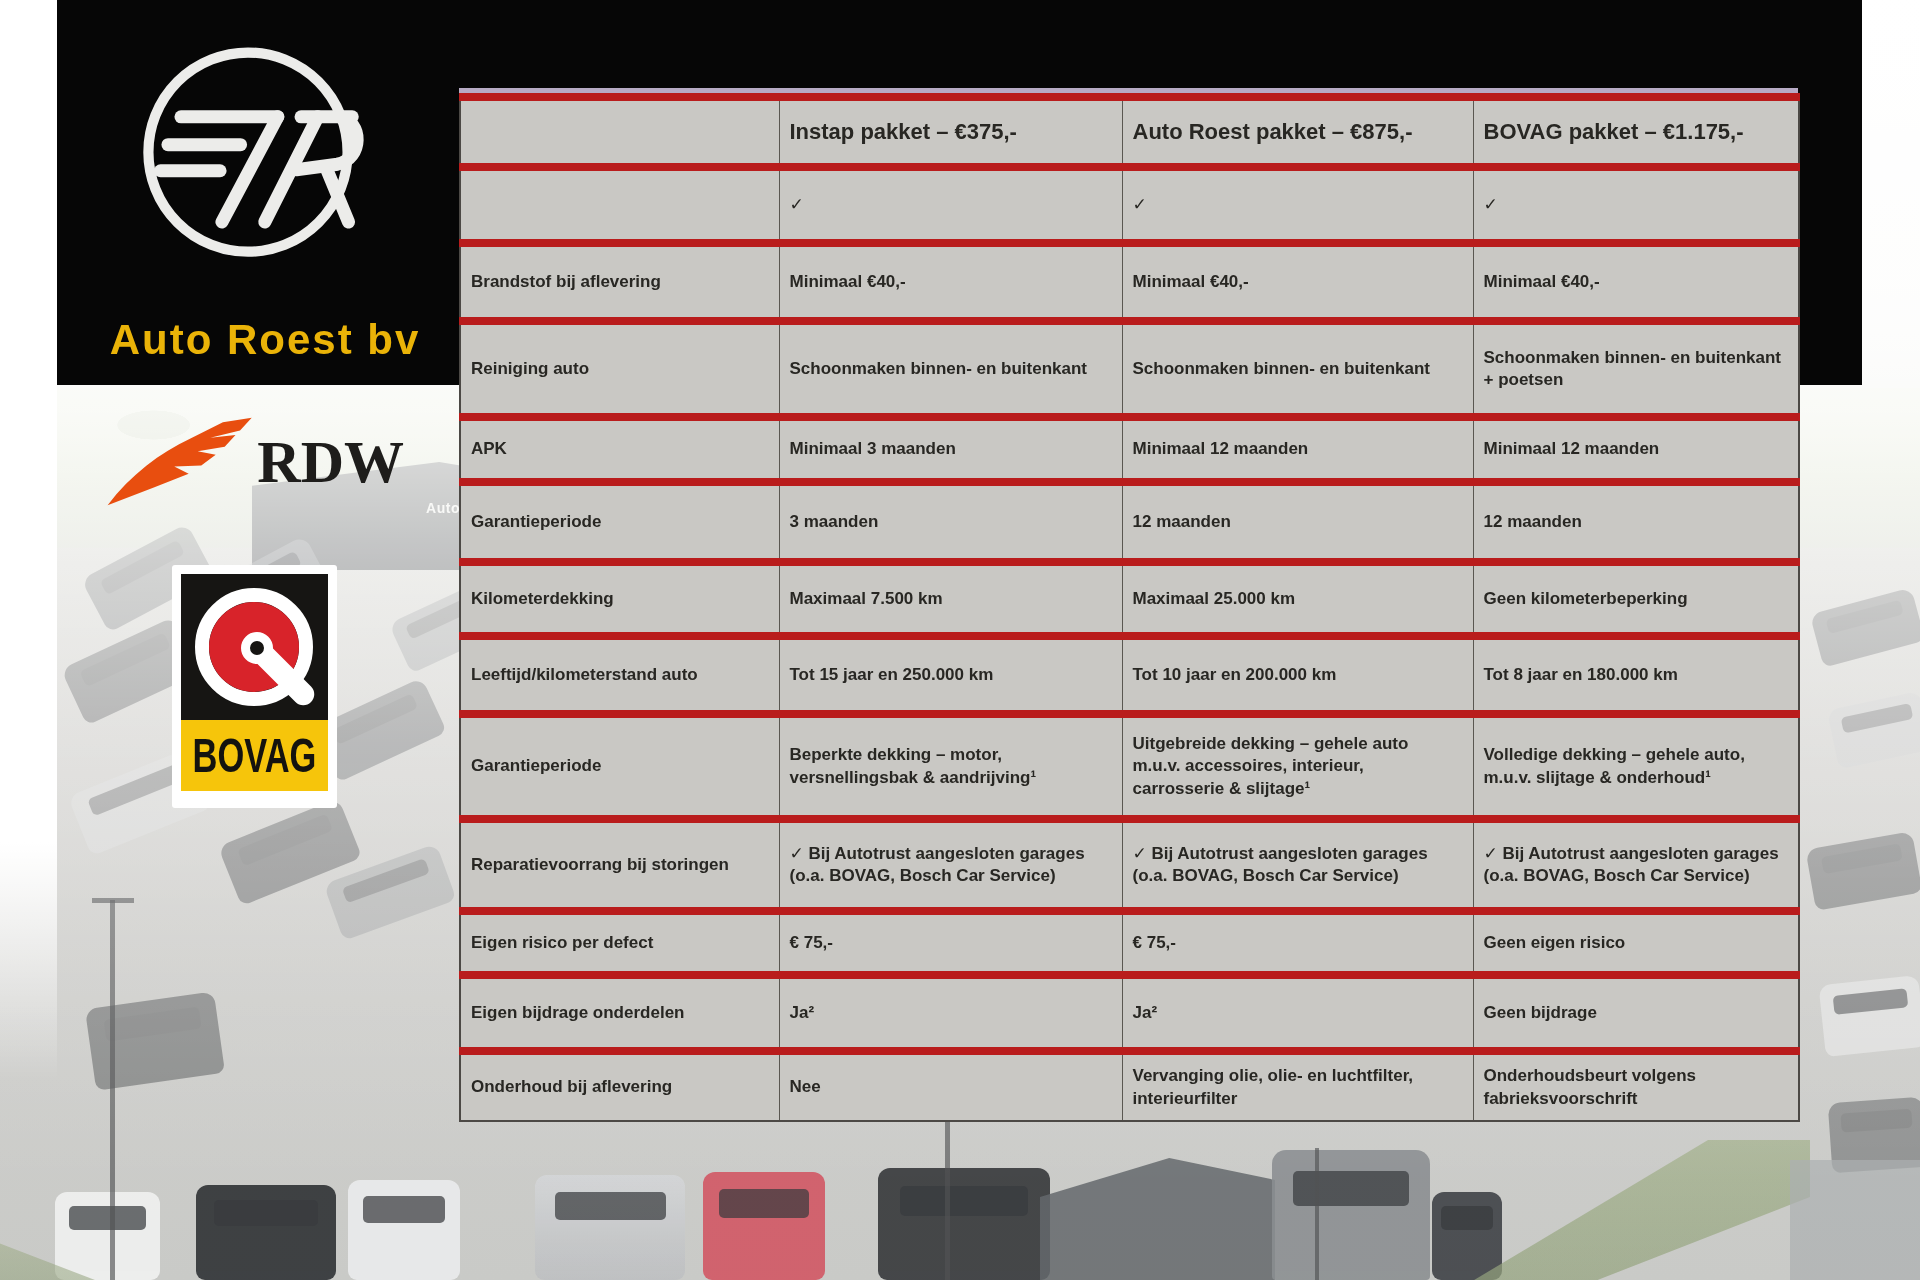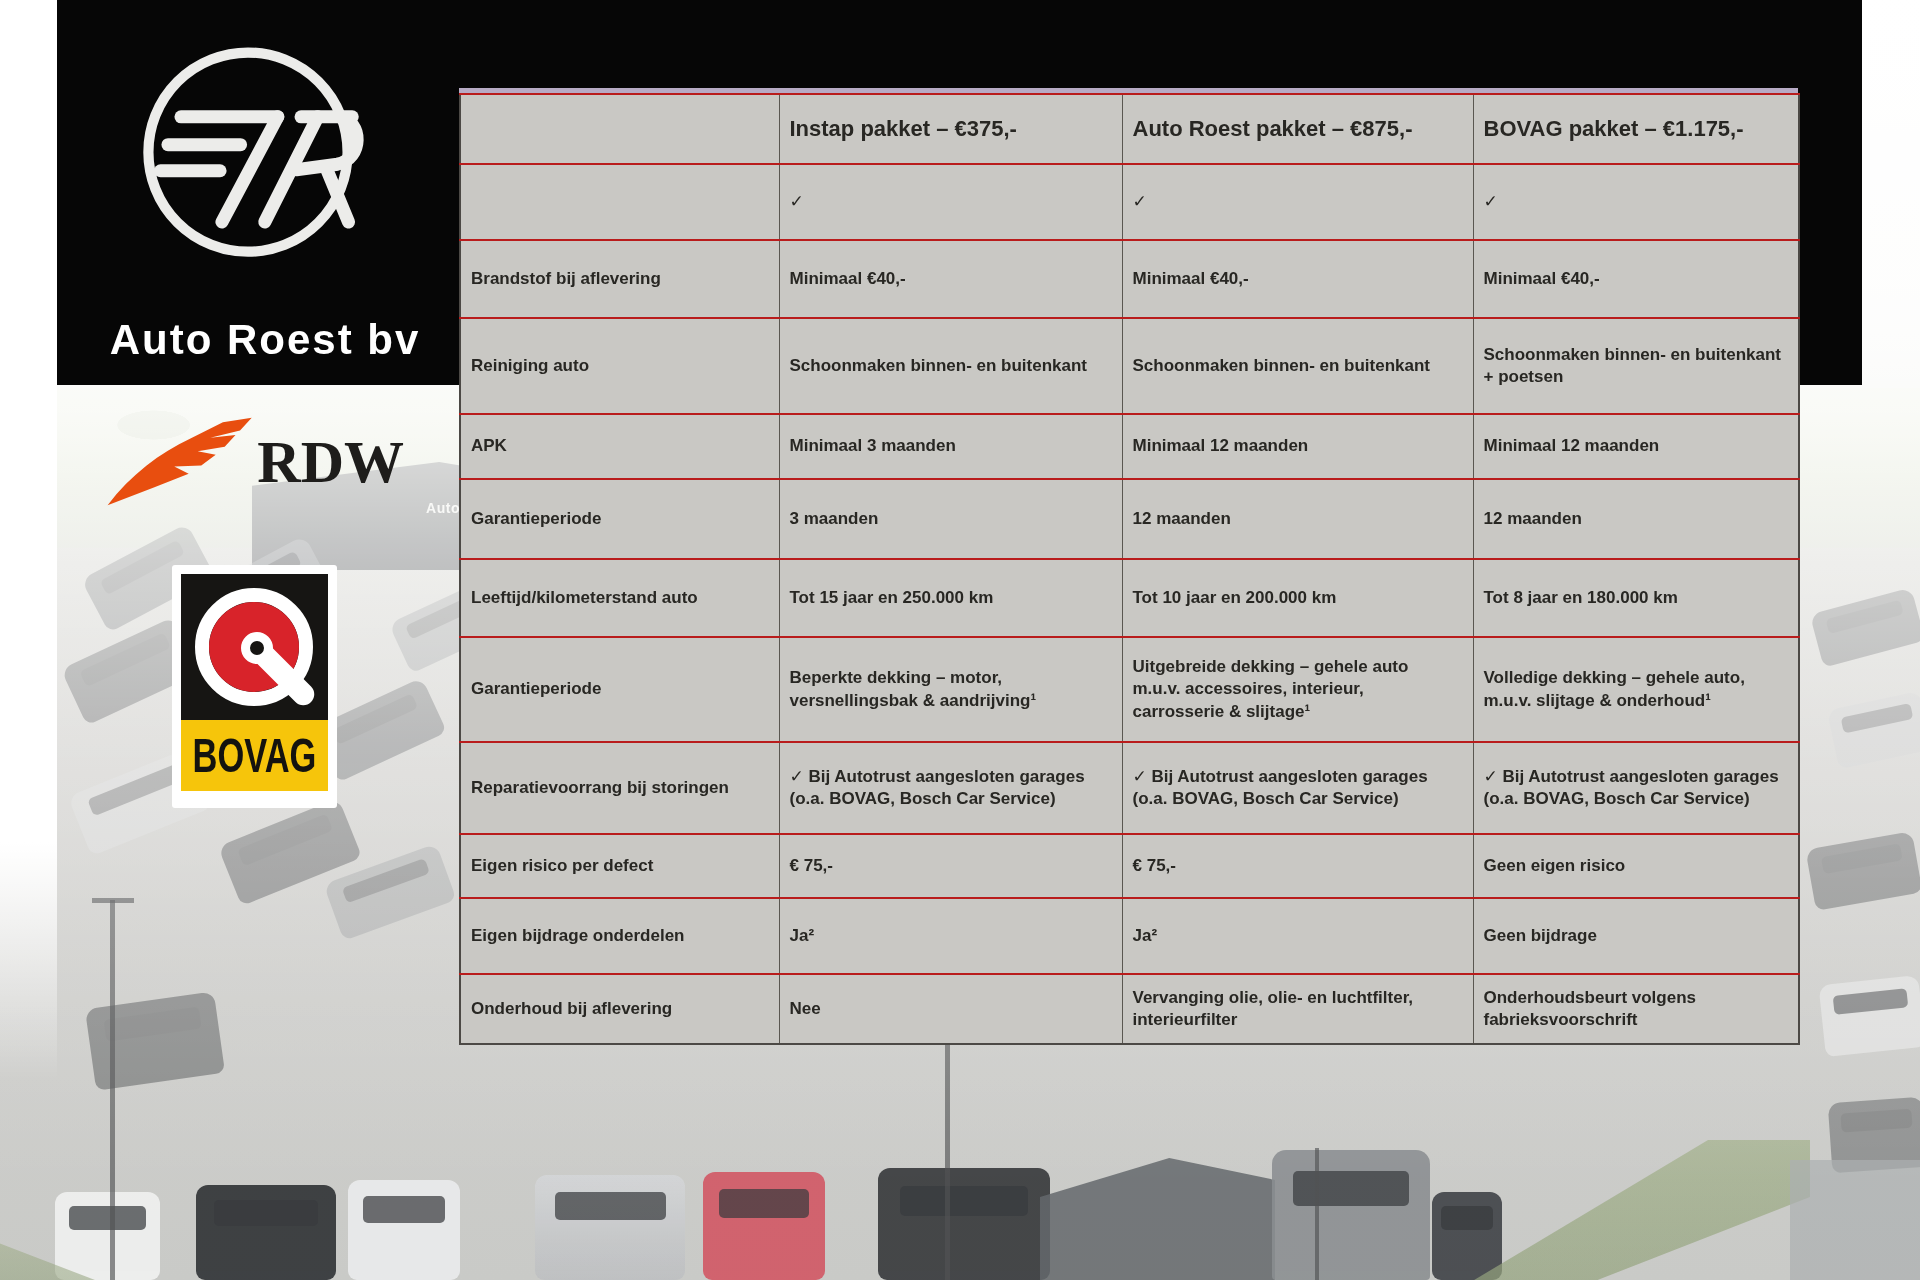--- a/index.html
+++ b/index.html
@@ -29,21 +29,21 @@
   .wash{position:absolute;inset:0;pointer-events:none;
     background:linear-gradient(180deg,rgba(255,255,255,.9) 0%,rgba(255,255,255,.78) 32%,rgba(255,255,255,.55) 44%,
                rgba(255,255,255,.34) 58%,rgba(255,255,255,.18) 74%,rgba(255,255,255,.06) 92%);}
   .left-strip{position:absolute;left:0;top:0;width:57px;height:1080px;
     background:linear-gradient(180deg,#ffffff 0%,#ffffff 78%,rgba(255,255,255,0) 100%);}
 
   
   .banner{position:absolute;left:57px;top:0;width:1805px;height:385px;background:#060606;z-index:1;}
   .ar-logo{position:absolute;left:70px;top:26px;}
   .ar-name{position:absolute;left:28px;top:316px;width:360px;text-align:center;
-    color:#ffffff;font-size:42px;font-weight:bold;letter-spacing:2px;}
+    color:#eab308;font-size:42px;font-weight:bold;letter-spacing:2px;}
 
   
   .rdw{position:absolute;left:104px;top:406px;width:300px;height:112px;z-index:2;display:flex;align-items:center;justify-content:space-between;}
   .rdw-text{font-family:"Liberation Serif","DejaVu Serif",serif;font-weight:bold;font-size:60px;color:#1e1d1b;margin-left:2px;}
 
   .bovag{position:absolute;left:172px;top:565px;width:165px;height:243px;background:#ffffff;border-radius:3px;
     padding:9px;box-sizing:border-box;z-index:2;}
   .bovag-mark{position:relative;width:147px;height:146px;background:#161513;overflow:hidden;}
   .bovag-ring{position:absolute;left:14px;top:14px;width:90px;height:90px;border:14px solid #fff;border-radius:50%;}
   .bovag-red{position:absolute;left:28px;top:28px;width:90px;height:90px;background:#d8232a;border-radius:50%;}
@@ -58,21 +58,21 @@
   .bosch-shield{position:absolute;left:11px;right:11px;top:13px;bottom:8px;background:#fff;
     clip-path:polygon(0 0,100% 0,100% 56%,50% 100%,0 56%);text-align:center;}
   .bosch-word{margin-top:16px;font-size:44px;font-weight:800;color:#e2261c;letter-spacing:1px;transform:scaleX(.92);}
   .bosch-service{margin-top:-2px;font-size:40px;font-weight:bold;color:#19565f;transform:scaleX(.95);}
   .bosch-symbol{margin-top:2px;}
 
   
   .table-wrap{position:absolute;left:459px;top:88px;width:1339px;z-index:3;border-top:5px solid #b7abc5;}
   table.pkg{border-collapse:collapse;width:1339px;table-layout:fixed;background:#c9c8c4;
     border:2px solid #4c4945;}
-  table.pkg th,table.pkg td{border-left:1px solid #5a5751;border-top:2px solid #b91c1c;
+  table.pkg th,table.pkg td{border-left:1px solid #5a5751;border-top:8px solid #b91c1c;
     background:#c9c8c4;color:#282723;font-weight:bold;vertical-align:middle;
     padding:6px 14px 6px 10px;line-height:1.32;text-align:left;box-sizing:border-box;}
   table.pkg th{font-size:22px;height:70px;}
   table.pkg td{font-size:17px;}
   table.pkg td:first-child,table.pkg th:first-child{border-left:none;}
 </style>
 </head>
 <body>
 
 <div class="stage">
@@ -202,20 +202,26 @@
             <td>Minimaal 3 maanden</td>
             <td>Minimaal 12 maanden</td>
             <td>Minimaal 12 maanden</td>
           </tr>
           <tr style="height: 80px;">
             <td>Garantieperiode</td>
             <td>3 maanden</td>
             <td>12 maanden</td>
             <td>12 maanden</td>
           </tr>
+          <tr style="height: 74px;">
+            <td>Kilometerdekking</td>
+            <td>Maximaal 7.500 km</td>
+            <td>Maximaal 25.000 km</td>
+            <td>Geen kilometerbeperking</td>
+          </tr>
           <tr style="height: 78px;">
             <td>Leeftijd/kilometerstand auto</td>
             <td>Tot 15 jaar en 250.000 km</td>
             <td>Tot 10 jaar en 200.000 km</td>
             <td>Tot 8 jaar en 180.000 km</td>
           </tr>
           <tr style="height: 105px;">
             <td>Garantieperiode</td>
             <td>Beperkte dekking – motor, versnellingsbak &amp; aandrijving¹</td>
             <td>Uitgebreide dekking – gehele auto m.u.v. accessoires, interieur, carrosserie &amp; slijtage¹</td>

